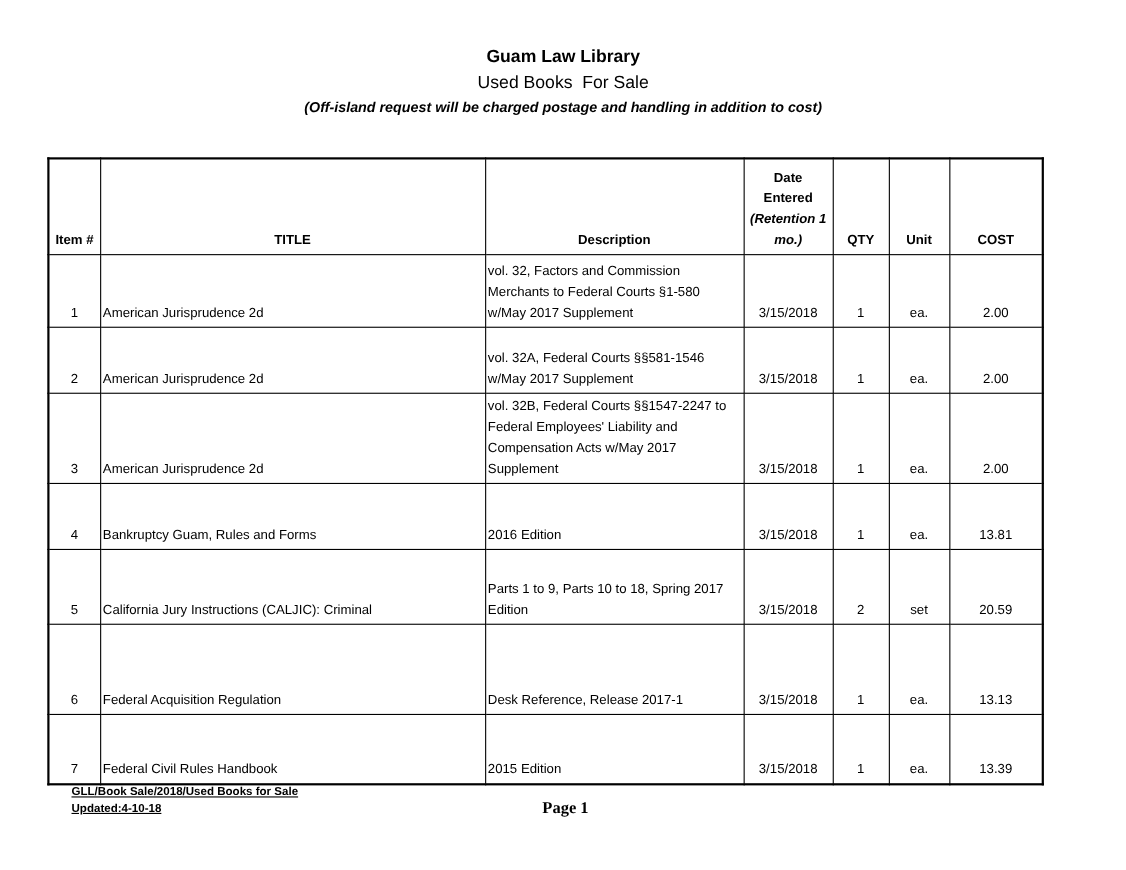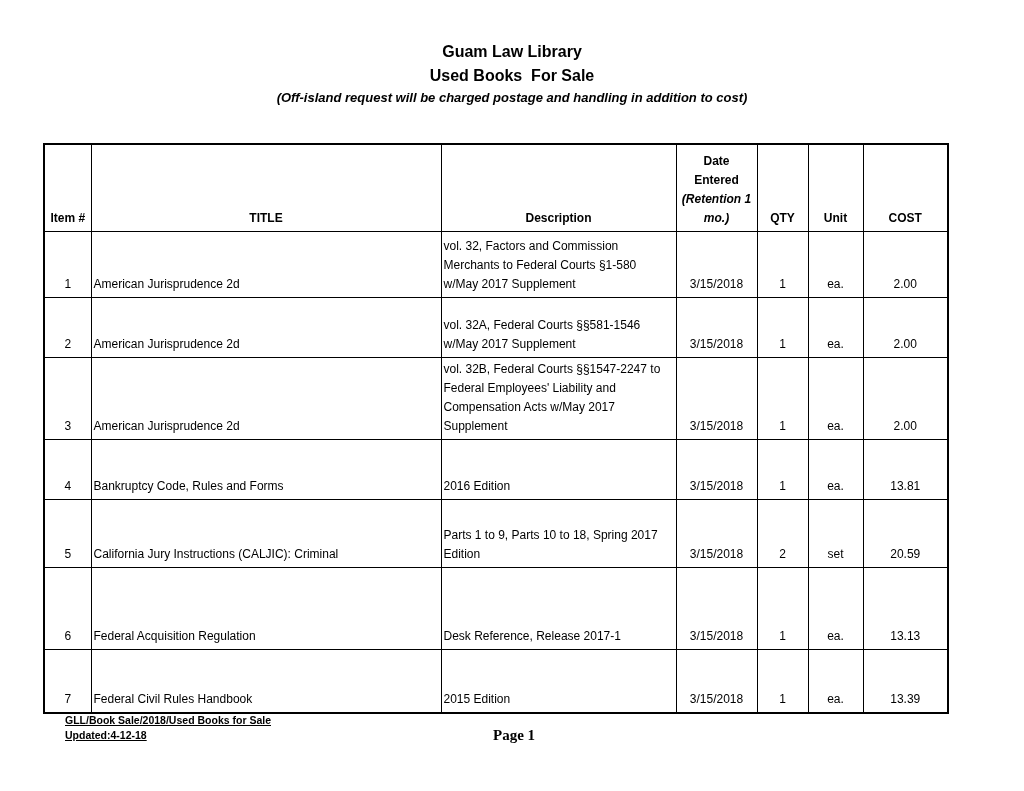--- a/index.html
+++ b/index.html
@@ -25,21 +25,21 @@
     text-align: center;
   }
   .doc-title {
     font-size: 16px;
     font-weight: bold;
     line-height: 24px;
     white-space: pre;
   }
   .doc-subtitle {
     font-size: 16px;
-    font-weight: bold;
+    font-weight: normal;
     line-height: 24px;
     white-space: pre;
   }
   .doc-note {
     font-size: 13px;
     font-weight: bold;
     font-style: italic;
     line-height: 18px;
     margin-top: 1px;
   }
@@ -168,21 +168,21 @@
     <td class="cell-item">3</td>
     <td class="cell-title">American Jurisprudence 2d</td>
     <td class="cell-desc">vol. 32B, Federal Courts §§1547-2247 to Federal Employees' Liability and Compensation Acts w/May 2017 Supplement</td>
     <td class="cell-date">3/15/2018</td>
     <td class="cell-qty">1</td>
     <td class="cell-unit">ea.</td>
     <td class="cell-cost">2.00</td>
   </tr>
         <tr>
     <td class="cell-item">4</td>
-    <td class="cell-title">Bankruptcy Code, Rules and Forms</td>
+    <td class="cell-title">Bankruptcy Guam, Rules and Forms</td>
     <td class="cell-desc">2016 Edition</td>
     <td class="cell-date">3/15/2018</td>
     <td class="cell-qty">1</td>
     <td class="cell-unit">ea.</td>
     <td class="cell-cost">13.81</td>
   </tr>
         <tr>
     <td class="cell-item">5</td>
     <td class="cell-title">California Jury Instructions (CALJIC):  Criminal</td>
     <td class="cell-desc">Parts 1 to 9, Parts 10 to 18, Spring 2017 Edition</td>
@@ -208,15 +208,15 @@
     <td class="cell-qty">1</td>
     <td class="cell-unit">ea.</td>
     <td class="cell-cost">13.39</td>
   </tr>
       </tbody>
   </table>
 </div>
 
 <div class="footer-left">
   <div>GLL/Book Sale/2018/Used Books for Sale</div>
-  <div>Updated:4-12-18</div>
+  <div>Updated:4-10-18</div>
 </div>
 <div class="footer-page">Page 1</div>
 
 </body></html>

